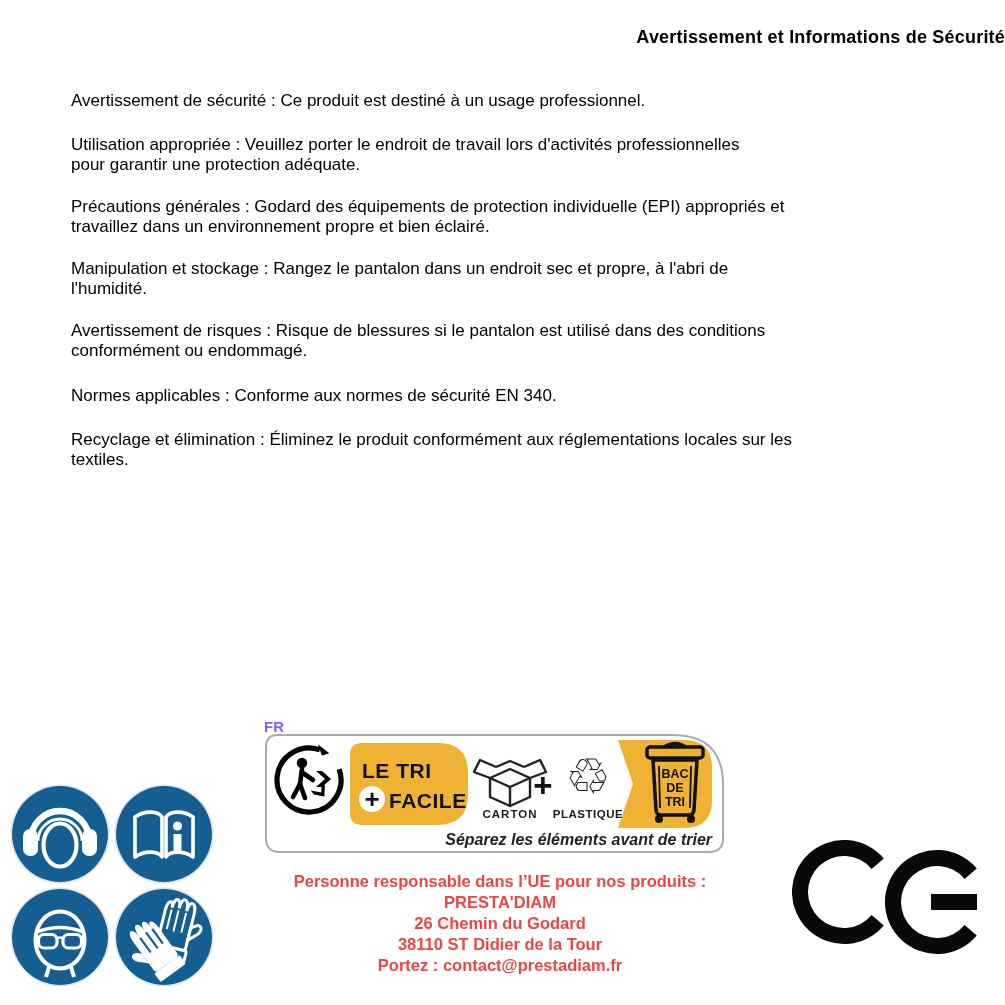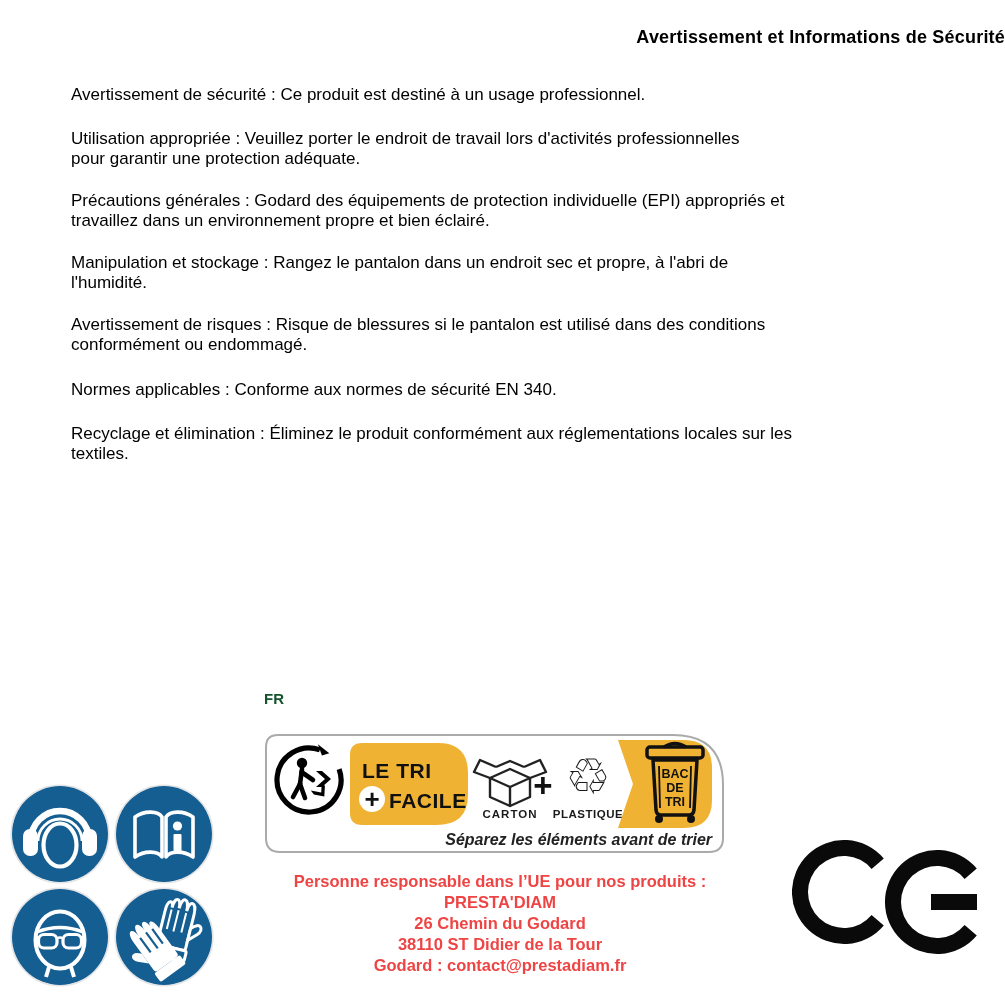--- a/index.html
+++ b/index.html
@@ -5,22 +5,22 @@
   html,body{margin:0;padding:0}
   body{
     width:1005px;height:1005px;background:#ffffff;position:relative;overflow:hidden;
     font-family:"Liberation Sans", sans-serif;color:#000;
   }
   .title{
     position:absolute;top:27px;left:0;right:0;text-align:right;
     font-weight:bold;font-size:18px;letter-spacing:.2px;
   }
   .bodytext{position:absolute;left:71px;top:80px;width:870px;font-size:17px}
-  .bodytext p{margin:2px 0 22px 0;line-height:25px}
-  .fr-tag{position:absolute;left:264px;top:690px;font-weight:bold;font-size:15px;color:#14532d}
+  .bodytext p{margin:8px 0 22px 0;line-height:25px}
+  .fr-tag{position:absolute;left:264px;top:718px;font-weight:bold;font-size:15px;color:#8b5cf6}
   .label-svg{position:absolute;left:260px;top:733px}
   .address{
     position:absolute;left:255px;top:871px;width:490px;text-align:center;
     font-weight:bold;font-size:16.5px;line-height:21px;color:#ef4444;
   }
   .picto-grid{
     position:absolute;left:10px;top:784px;
     display:grid;grid-template-columns:100px 100px;gap:3px 4px;
   }
   .ce-svg{position:absolute;left:792px;top:840px}
@@ -121,21 +121,21 @@
   </g>
 
   <text x="452" y="112" text-anchor="end" font-size="16" font-weight="bold" font-style="italic" fill="#222">Séparez les éléments avant de trier</text>
 </svg>
 
 <div class="address">
   <div>Personne responsable dans l’UE pour nos produits :</div>
   <div>PRESTA'DIAM</div>
   <div>26 Chemin du Godard</div>
   <div>38110 ST Didier de la Tour</div>
-  <div>Godard : contact@prestadiam.fr</div>
+  <div>Portez : contact@prestadiam.fr</div>
 </div>
 
 <div class="picto-grid">
 
   <svg width="100" height="100" viewBox="0 0 100 100">
     <circle cx="50" cy="50" r="48.8" fill="none" stroke="#e3e3e3" stroke-width="1.5"></circle>
     <circle cx="50" cy="50" r="48" fill="#155E92"></circle>
     <path d="M21,56 A29,29 0 0 1 79,56" fill="none" stroke="#fff" stroke-width="6.5"></path>
     <path d="M28,57 A22,22 0 0 1 72,57" fill="none" stroke="#fff" stroke-width="2.8"></path>
     <ellipse cx="50" cy="61" rx="16.5" ry="21.5" fill="none" stroke="#fff" stroke-width="4.2"></ellipse>

